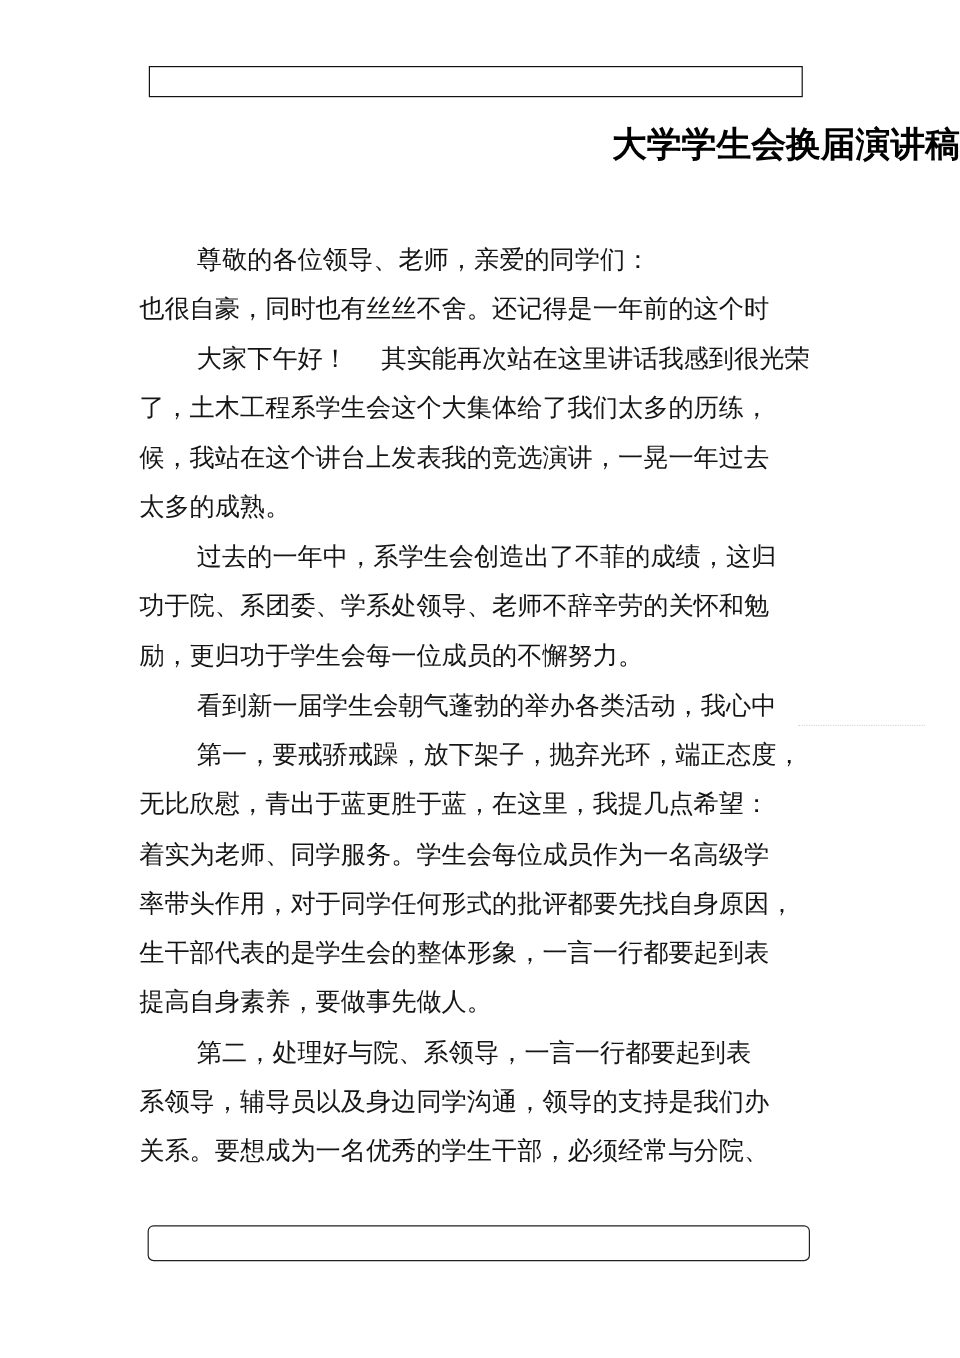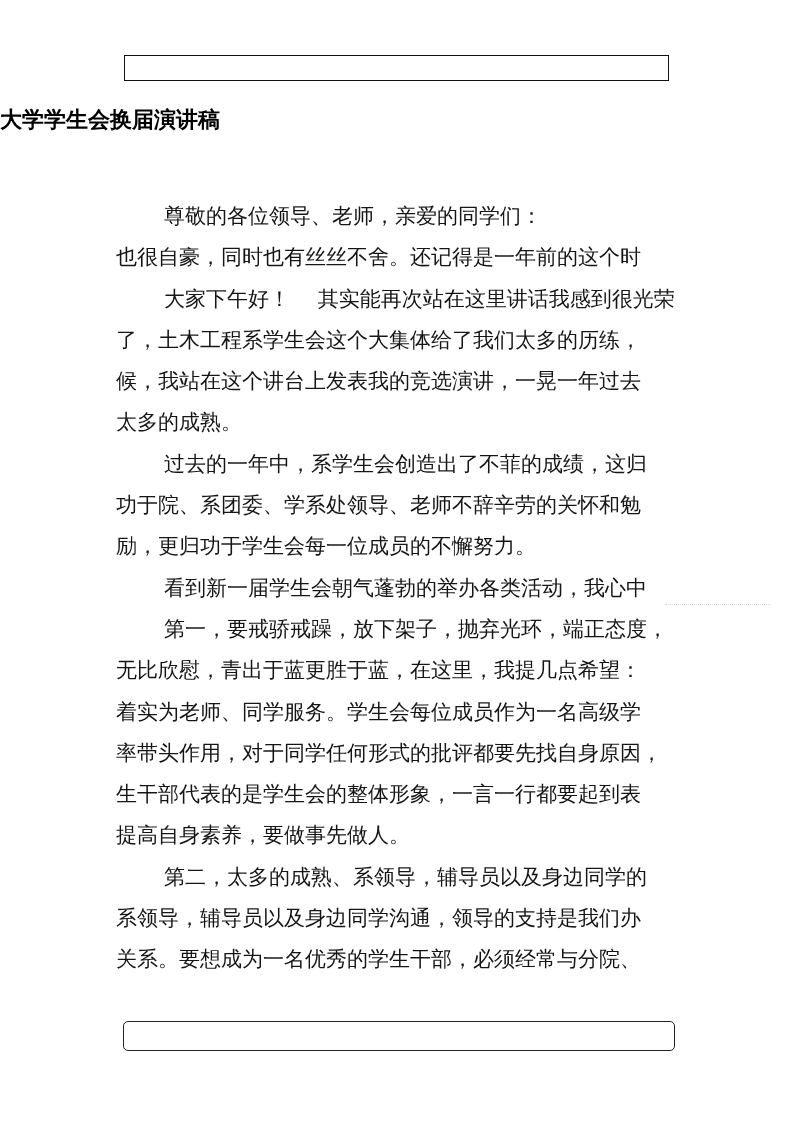--- a/index.html
+++ b/index.html
@@ -32,24 +32,24 @@
       height: 30px;
       border: 1.5px solid #222222;
       border-radius: 5px;
       box-sizing: border-box;
     }
     .title {
       position: absolute;
       left: 0;
       top: 102px;
       width: 800px;
-      text-align: left;
+      text-align: right;
       font-family: "DejaVu Sans", "Liberation Sans", sans-serif;
       font-weight: bold;
-      font-size: 22px;
+      font-size: 29px;
       line-height: 36px;
       letter-spacing: 0px;
       color: #000000;
     }
     .body-text {
       position: absolute;
       left: 116px;
       top: 196px;
       width: 566px;
       font-size: 21px;
@@ -90,20 +90,20 @@
   <span class="line indent">过去的一年中，系学生会创造出了不菲的成绩，这归</span>
   <span class="line">功于院、系团委、学系处领导、老师不辞辛劳的关怀和勉</span>
   <span class="line">励，更归功于学生会每一位成员的不懈努力。</span>
   <span class="line indent">看到新一届学生会朝气蓬勃的举办各类活动，我心中</span>
   <span class="line indent">第一，要戒骄戒躁，放下架子，抛弃光环，端正态度，</span>
   <span class="line">无比欣慰，青出于蓝更胜于蓝，在这里，我提几点希望：</span>
   <span class="line">着实为老师、同学服务。学生会每位成员作为一名高级学</span>
   <span class="line">率带头作用，对于同学任何形式的批评都要先找自身原因，</span>
   <span class="line">生干部代表的是学生会的整体形象，一言一行都要起到表</span>
   <span class="line">提高自身素养，要做事先做人。</span>
-  <span class="line indent">第二，太多的成熟、系领导，辅导员以及身边同学的</span>
+  <span class="line indent">第二，处理好与院、系领导，一言一行都要起到表</span>
   <span class="line">系领导，辅导员以及身边同学沟通，领导的支持是我们办</span>
   <span class="line">关系。要想成为一名优秀的学生干部，必须经常与分院、</span>
 </div>
 
 <div class="dotted-line"></div>
 
 <div class="footer-box"></div>
 
 </body></html>

